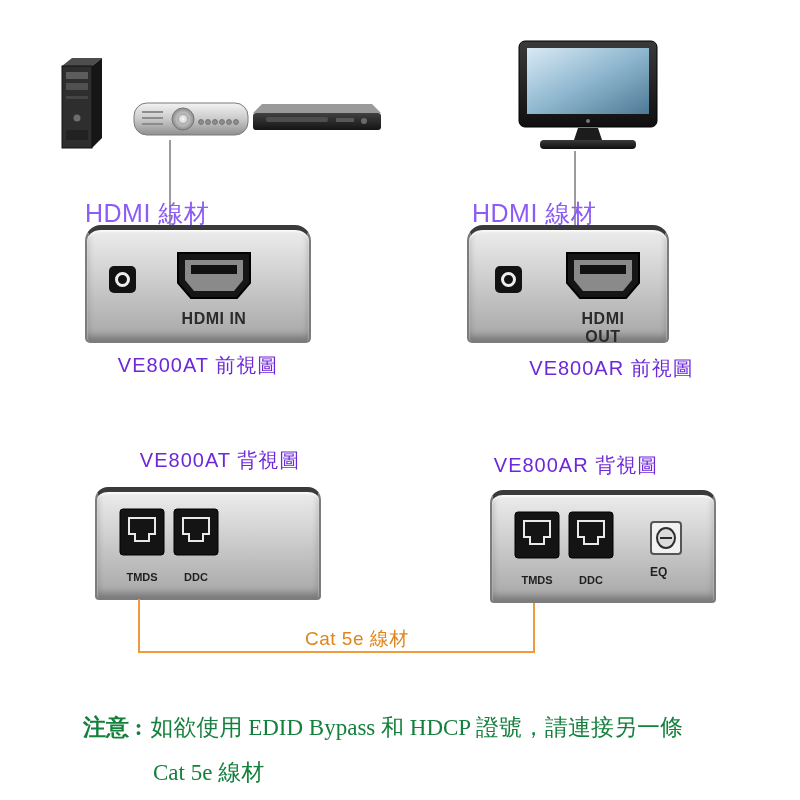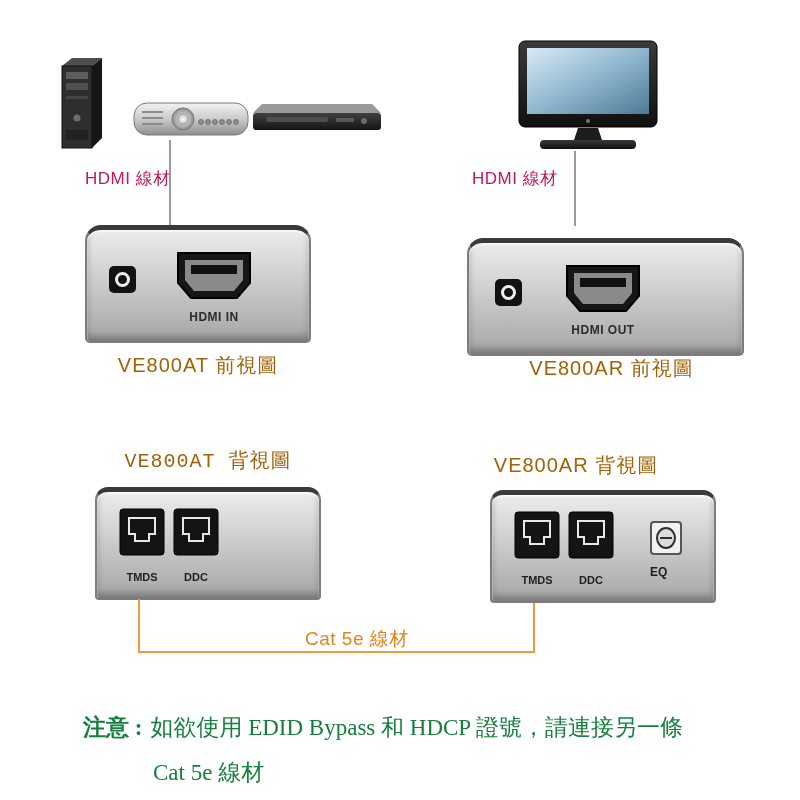--- a/index.html
+++ b/index.html
@@ -1,38 +1,38 @@
 <!DOCTYPE html>
 <html><head>
 <meta charset="utf-8">
 <style>
   * { margin:0; padding:0; box-sizing:border-box; }
   body { background:#ffffff; font-family:"Liberation Sans", sans-serif; }
   .canvas { position:relative; width:800px; height:800px; background:#ffffff; overflow:hidden; }
   .abs { position:absolute; }
 
-  .cable-label { position:absolute; font-size:17px; color:#be185d; letter-spacing:.5px; }
-  .caption { position:absolute; font-size:20px; color:#a16207; text-align:center; letter-spacing:1px; }
+  .cable-label { position:absolute; font-size:25px; color:#8b5cf6; letter-spacing:.5px;margin-top:30px; }
+  .caption { position:absolute; font-size:20px; color:#6d28d9; text-align:center; letter-spacing:1px; }
 
   .unit {
     position:absolute;
     background:linear-gradient(180deg,#ececec 0%,#d2d2d2 38%,#a6a6a6 100%);
     border:2px solid #7c7c7c;
     border-top:5px solid #3a3a3a;
     border-radius:16px 16px 5px 5px;
     box-shadow: inset 0 2px 2px rgba(255,255,255,.8), inset 0 -5px 7px rgba(0,0,0,.28);
   }
 
   .vline { position:absolute; width:2px; background:#9b9b9b; }
   .oline { position:absolute; background:#f09a3c; }
 
   .powerjack { position:absolute; width:27px; height:27px; background:#121212; border-radius:5px; }
   .powerjack::after { content:""; position:absolute; inset:6px; border-radius:50%; border:3px solid #ededed; background:#121212; }
 
-  .port-label { position:absolute; font-size:12px; font-weight:bold; color:#2b2b2b; text-align:center; letter-spacing:.5px; }
+  .port-label { position:absolute; font-size:16px; font-weight:bold; color:#2b2b2b; text-align:center; letter-spacing:.5px; }
   .rj-label { position:absolute; font-size:11px; font-weight:bold; color:#1f1f1f; text-align:center;margin-top:9px; }
 
   .eq-box { position:absolute; width:32px; height:34px; background:#f1f1f1; border:2px solid #555; border-radius:4px; }
   .eq-screw { position:absolute; inset:4px; border:2px solid #2e2e2e; border-radius:50%; background:#dcdcdc; }
   .eq-screw::after { content:""; position:absolute; left:2px; right:2px; top:50%; height:2px; margin-top:-1px; background:#2e2e2e; }
   .eq-label { position:absolute; font-size:12px; font-weight:bold; color:#1f1f1f; }
 
   .cat-label { position:absolute; font-size:19px; color:#e0851c; letter-spacing:.5px; }
 
   .note { position:absolute; font-family:"Liberation Serif", serif; font-size:23px; color:#15803d; }
@@ -123,32 +123,32 @@
     <div class="powerjack" style="left:22px; top:36px;"></div>
     <svg class="abs" style="left:88px; top:22px;" width="78" height="54" viewBox="0 0 78 54">
       <path d="M3,1 h72 v30 l-13,15 h-46 l-13,-15 z" fill="#161616" stroke="#000" stroke-width="2"></path>
       <path d="M10,8 h58 v20 l-9,11 h-40 l-9,-11 z" fill="#8a8a8a"></path>
       <rect x="16" y="13" width="46" height="9" fill="#111"></rect>
     </svg>
     <div class="port-label" style="left:88px; top:80px; width:78px;">HDMI IN</div>
   </div>
   <div class="caption" style="left:85px; top:352px; width:226px;">VE800AT 前視圖</div>
 
-  <div class="unit" style="left:467px; top:238px; width:277px; height:118px;">
+  <div class="unit" style="left:467px; top:225px; width:202px; height:118px;">
     <div class="powerjack" style="left:26px; top:36px;"></div>
     <svg class="abs" style="left:95px; top:22px;" width="78" height="54" viewBox="0 0 78 54">
       <path d="M3,1 h72 v30 l-13,15 h-46 l-13,-15 z" fill="#161616" stroke="#000" stroke-width="2"></path>
       <path d="M10,8 h58 v20 l-9,11 h-40 l-9,-11 z" fill="#8a8a8a"></path>
       <rect x="16" y="13" width="46" height="9" fill="#111"></rect>
     </svg>
     <div class="port-label" style="left:95px; top:80px; width:78px;">HDMI OUT</div>
   </div>
   <div class="caption" style="left:489px; top:355px; width:245px;">VE800AR 前視圖</div>
 
-  <div class="caption" style="left:95px; top:447px; width:226px;font-family:Liberation Mono, monospace;">VE800AT 背視圖</div>
+  <div class="caption" style="left:107px; top:447px; width:226px;">VE800AT 背視圖</div>
   <div class="unit" style="left:95px; top:487px; width:226px; height:113px; border-radius:13px 13px 4px 4px;">
     <svg class="abs" style="left:22px; top:16px;" width="46" height="48" viewBox="0 0 46 48">
       <rect x="1" y="1" width="44" height="46" rx="3" fill="#141414" stroke="#000"></rect>
       <path d="M10,10 h26 v16 h-6 v7 h-14 v-7 h-6 z" fill="none" stroke="#e8e8e8" stroke-width="2"></path>
     </svg>
     <svg class="abs" style="left:76px; top:16px;" width="46" height="48" viewBox="0 0 46 48">
       <rect x="1" y="1" width="44" height="46" rx="3" fill="#141414" stroke="#000"></rect>
       <path d="M10,10 h26 v16 h-6 v7 h-14 v-7 h-6 z" fill="none" stroke="#e8e8e8" stroke-width="2"></path>
     </svg>
     <div class="rj-label" style="left:22px; top:70px; width:46px;">TMDS</div>

